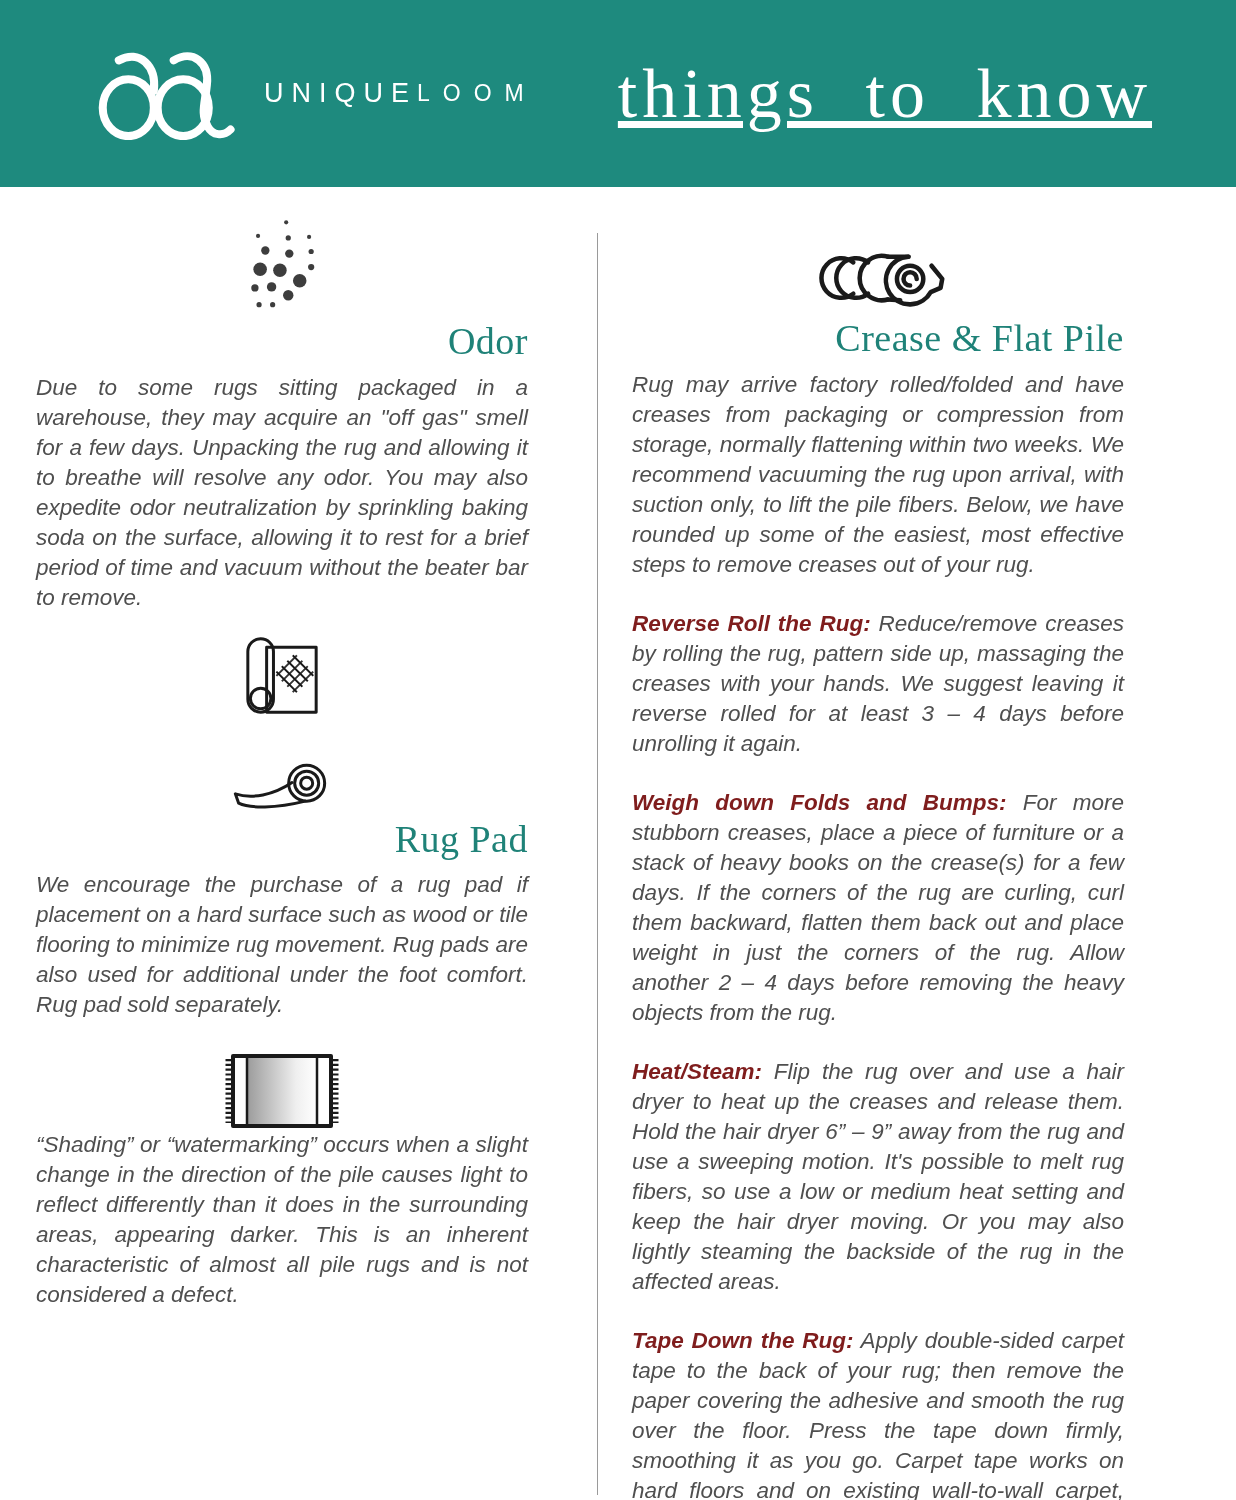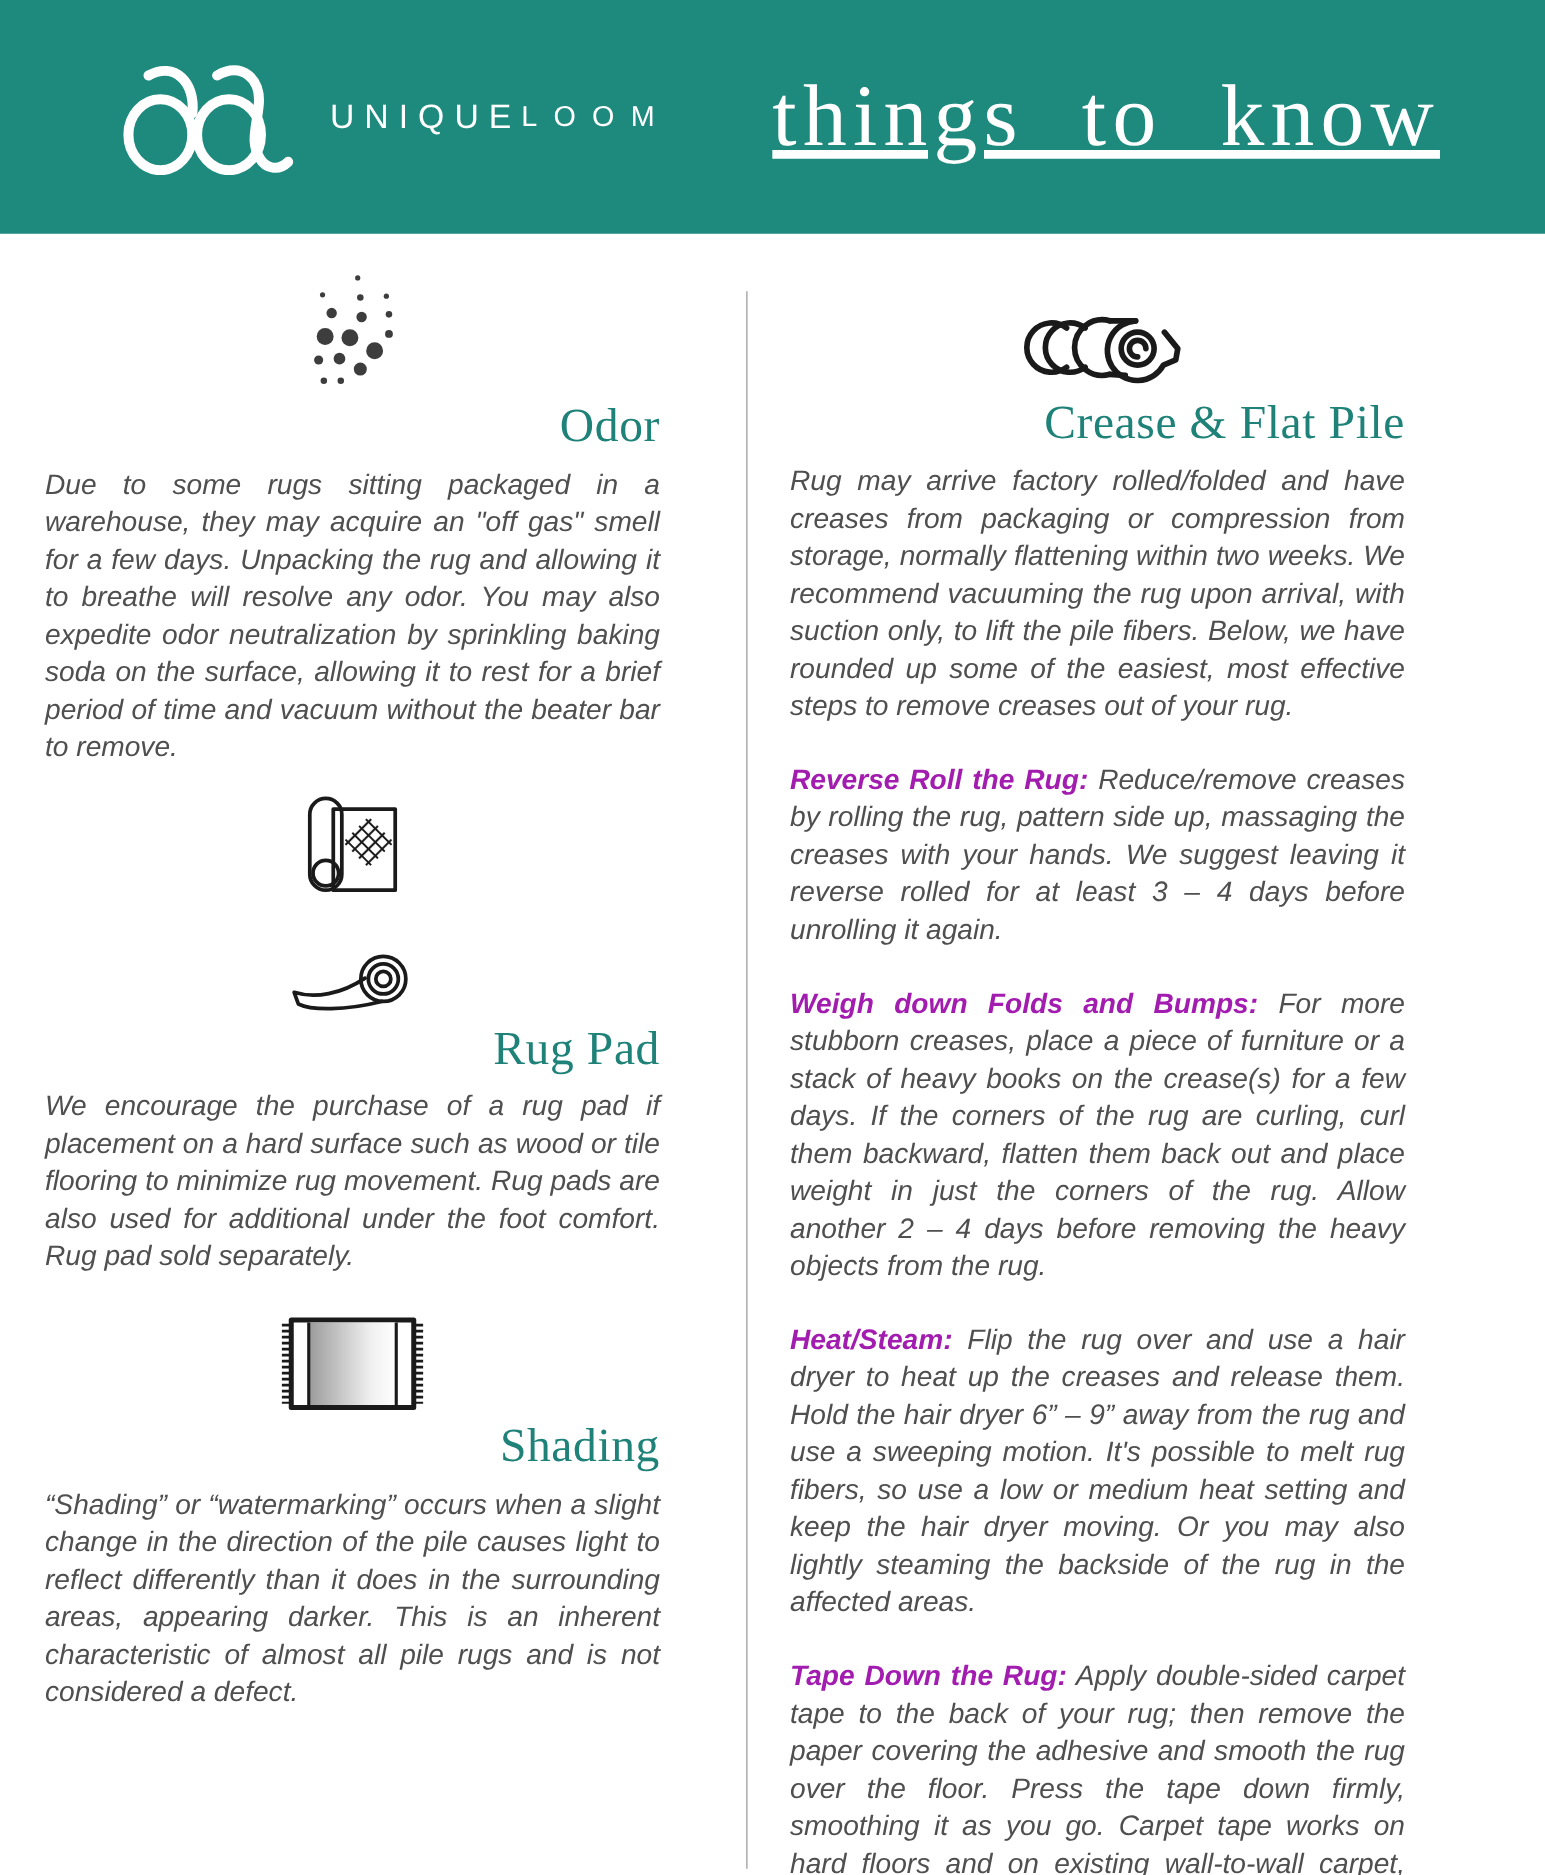--- a/index.html
+++ b/index.html
@@ -45,21 +45,21 @@
   h2{
     font-family:"Liberation Serif",serif;font-weight:400;
     color:#1F8278;font-size:38px;letter-spacing:0.5px;
     text-align:right;margin:6px 0 9px 0;line-height:1.15;
   }
   p.body{
     margin:0;text-align:justify;
     color:#4f4f4f;font-size:22.5px;line-height:30px;font-style:italic;
   }
   .tip{margin-top:29px;}
-  .tip .body strong{color:#a21caf;font-weight:700;}
+  .tip .body strong{color:#7f1d1d;font-weight:700;}
   .mt-odor{margin-top:27px;}
   .mt-thread{margin-top:22px;}
   .mt-pad{margin-top:34px;}
   .mt-shade{margin-top:32px;}
   .mt-crease{margin-top:54px;}
   .ico{stroke:#1a1a1a;fill:none;stroke-linecap:round;stroke-linejoin:round;}
 </style>
 </head>
 <body>
 
@@ -154,21 +154,20 @@
               </linearGradient>
             </defs>
             <line x1="9" y1="7" x2="9" y2="71" stroke="#1a1a1a" stroke-width="7" stroke-dasharray="2.2 2.6"></line>
             <line x1="115" y1="7" x2="115" y2="71" stroke="#1a1a1a" stroke-width="7" stroke-dasharray="2.2 2.6"></line>
             <rect class="ico" x="13" y="4" width="98" height="70" fill="#ffffff" stroke-width="4"></rect>
             <rect x="27" y="6" width="70" height="66" fill="url(#shadeg)"></rect>
             <line x1="27" y1="6" x2="27" y2="72" stroke="#1a1a1a" stroke-width="2.5"></line>
             <line x1="97" y1="6" x2="97" y2="72" stroke="#1a1a1a" stroke-width="2.5"></line>
           </svg>
         </div>
-        <h2>Shading</h2>
         <p class="body">“Shading” or “watermarking” occurs when a slight change in the direction of the pile causes light to reflect differently than it does in the surrounding areas, appearing darker. This is an inherent characteristic of almost all pile rugs and is not considered a defect.</p>
       </div>
 
     </section>
 
     <div class="divider"></div>
 
     <section class="col right">
 
       <div class="section mt-crease">

